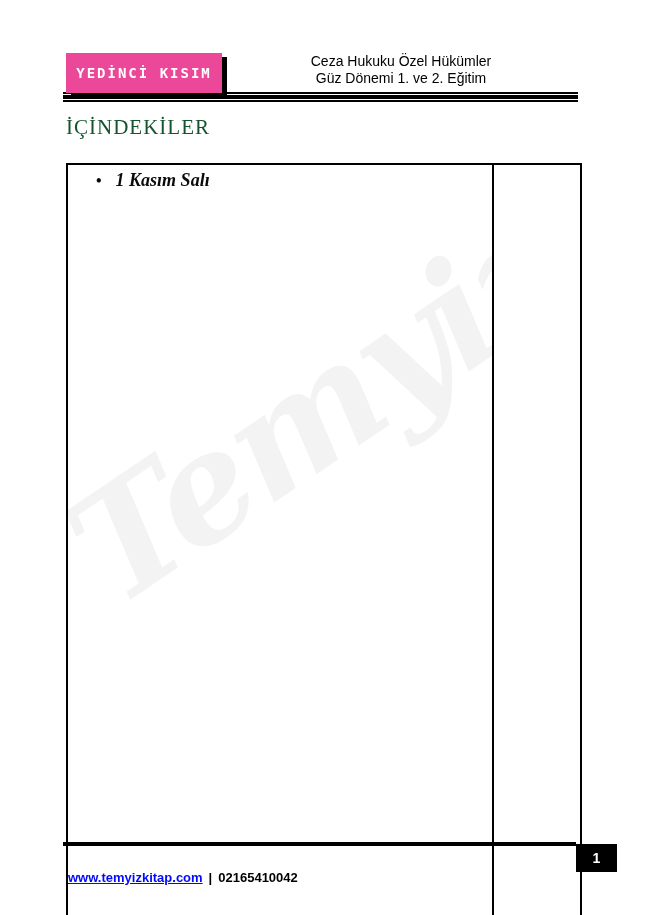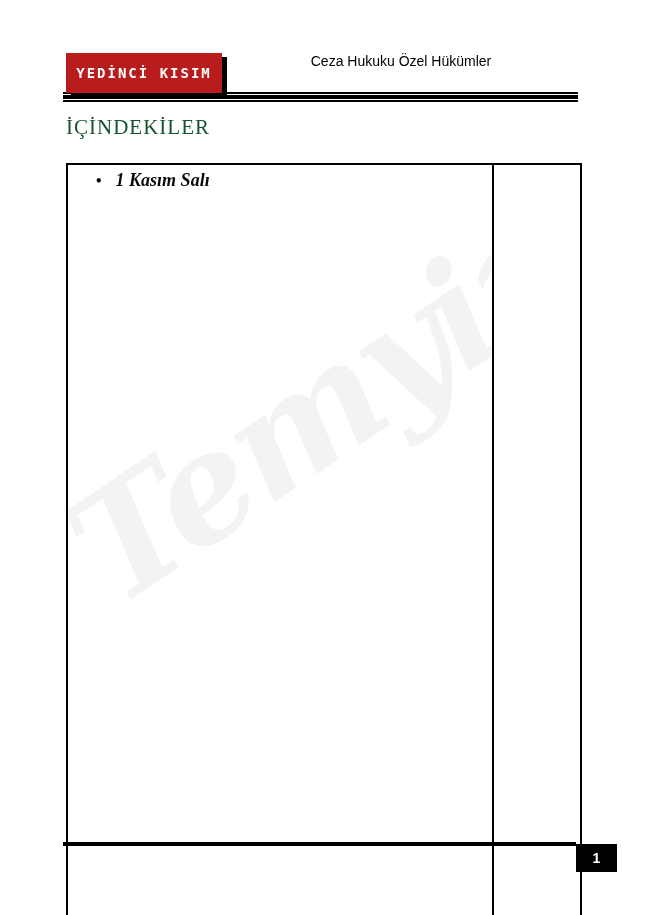--- a/index.html
+++ b/index.html
@@ -15,21 +15,21 @@
     font-family:"DejaVu Serif","Liberation Serif",serif;
     font-style:italic; font-weight:bold;
     font-size:150px; letter-spacing:-4px; color:#f3f3f3;
     transform:rotate(-34deg); transform-origin:center center;
     text-align:center; z-index:0; user-select:none; white-space:nowrap;
   }
 
   
   .section-box {
     position:absolute; left:66px; top:53px; width:156px; height:40px;
-    background:#b91c1c; box-shadow:5px 4px 0 #000;
+    background:#ec4899; box-shadow:5px 4px 0 #000;
     display:flex; align-items:center; justify-content:center; z-index:3;
   }
   .section-box span {
     color:#fff; font-family:"DejaVu Sans Mono",monospace;
     font-weight:bold; font-size:14px; letter-spacing:2px; white-space:nowrap;
   }
   .header-titles {
     position:absolute; left:222px; top:52px; width:358px;
     text-align:center; z-index:2;
     font-family:"Liberation Sans","DejaVu Sans",sans-serif; color:#000;
@@ -92,20 +92,21 @@
 <div class="page">
 
   <div class="watermark">Temyiz</div>
 
   <div class="section-box">
     <span>YEDİNCİ KISIM</span>
   </div>
 
   <div class="header-titles">
     <div class="t1">Ceza Hukuku Özel Hükümler</div>
+    <div class="t2">Güz Dönemi 1. ve 2. Eğitim</div>
   </div>
 
   <div class="header-rule">
     <div class="ln1"></div>
     <div class="ln2"></div>
     <div class="ln3"></div>
   </div>
 
   <h1 class="page-title">İÇİNDEKİLER</h1>
 
@@ -120,14 +121,17 @@
 
     </tbody>
   </table>
 
   <div class="footer-rule"></div>
 
   <div class="page-number-box">
     <span>1</span>
   </div>
 
+  <div class="footer-contact">
+    <a>www.temyizkitap.com</a><span class="sep">|</span><span>02165410042</span>
+  </div>
 
 </div>
 
 </body></html>

